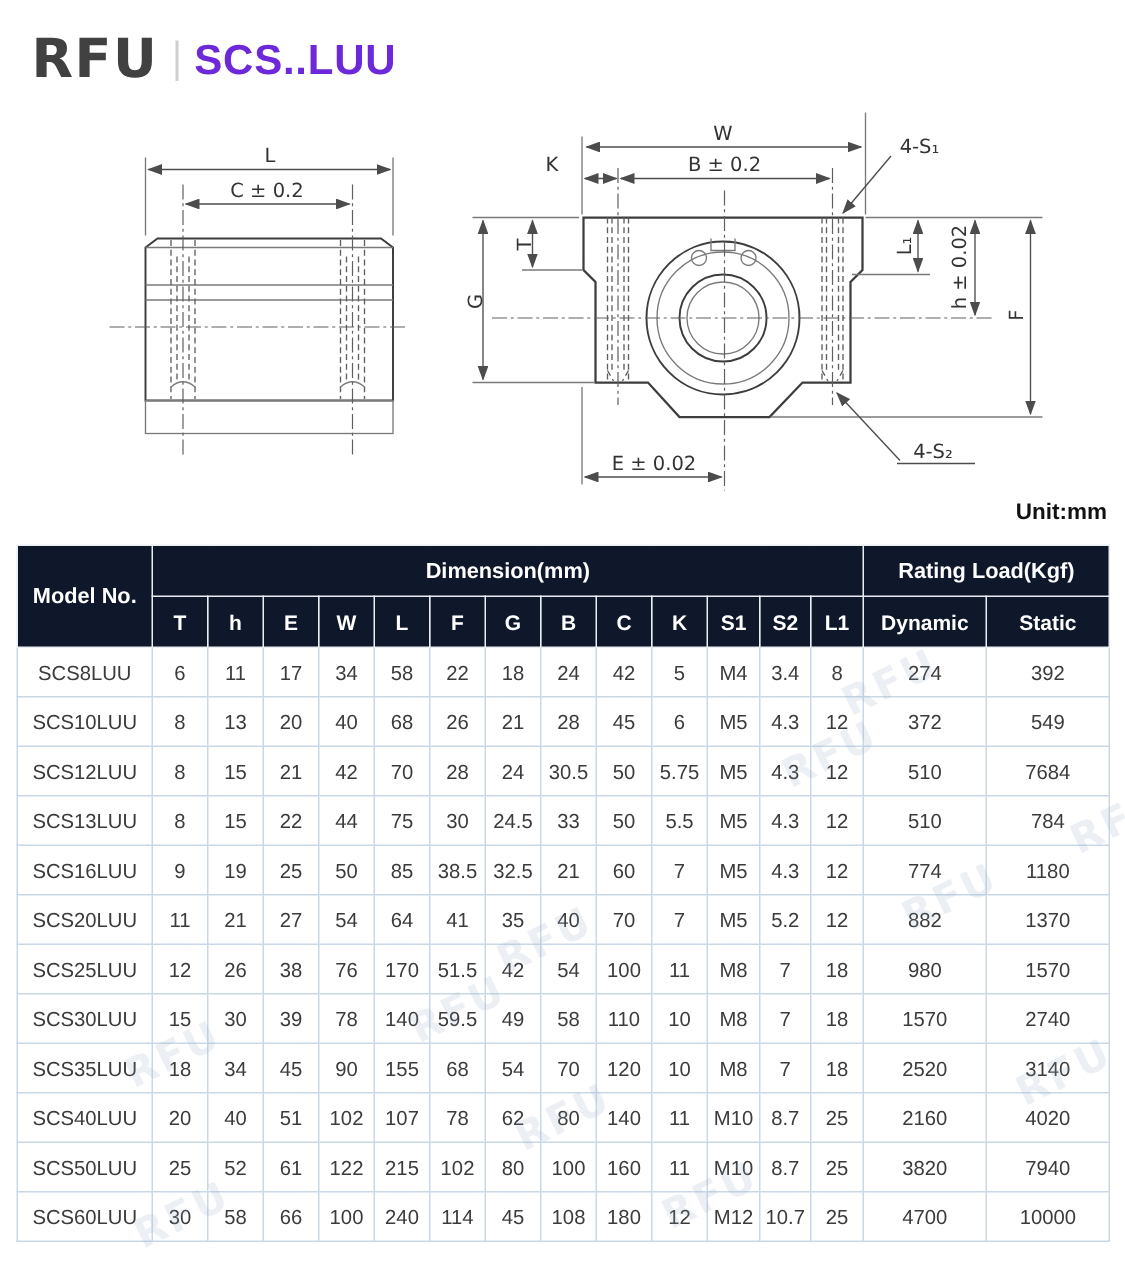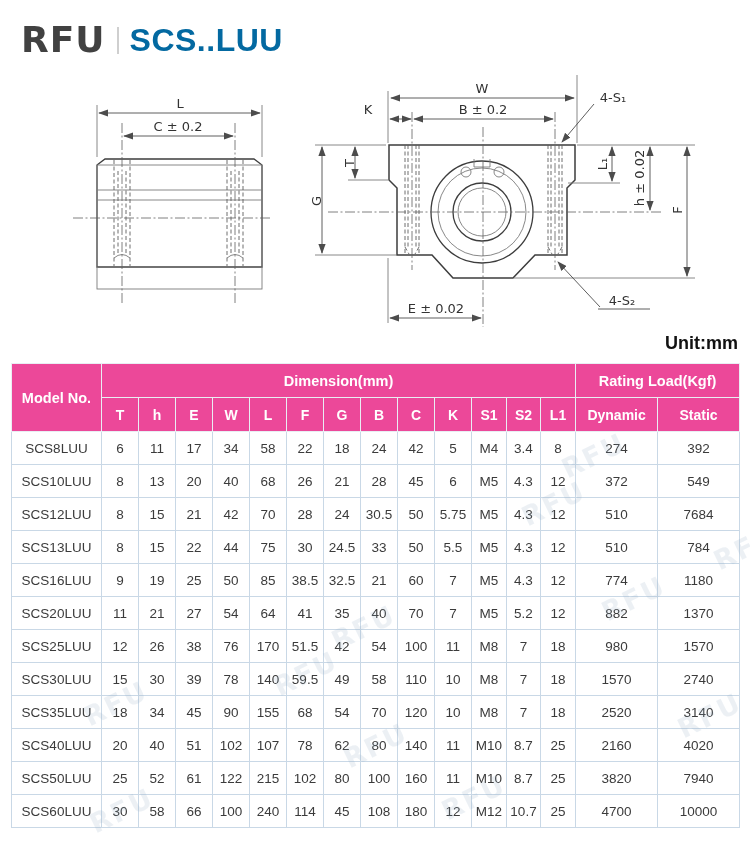--- a/index.html
+++ b/index.html
@@ -4,35 +4,35 @@
 <style>
   html,body{margin:0;padding:0;}
   body{
     width:750px;height:841px;position:relative;background:#ffffff;
     font-family:"Liberation Sans",sans-serif;overflow:hidden;color:#3b3b3b;
   }
   
   .brand{position:absolute;top:20px;left:21px;display:flex;align-items:center;gap:11px;height:40px;}
   .brand .logo{font-family:"DejaVu Sans",sans-serif;font-size:36px;font-weight:600;color:#414141;letter-spacing:1px;line-height:1;}
   .brand .sep{width:2px;height:27px;background:#cfcfcf;}
-  .brand .title{font-size:32px;font-weight:bold;color:#0369a1;letter-spacing:0.5px;line-height:1;}
+  .brand .title{font-size:28px;font-weight:bold;color:#6d28d9;letter-spacing:0.5px;line-height:1;}
   
   svg.drawing{position:absolute;top:55px;left:0;}
   .ol{fill:none;stroke:#3d3d3d;stroke-width:1.5;}
   .ol2{fill:none;stroke:#3d3d3d;stroke-width:1.3;}
   .tl{fill:none;stroke:#7a7a7a;stroke-width:0.9;}
   .dl{fill:none;stroke:#4c4c4c;stroke-width:0.9;}
   .dash{fill:none;stroke:#5f5f5f;stroke-width:0.9;stroke-dasharray:4 2.5;}
   .cline{fill:none;stroke:#5f5f5f;stroke-width:0.8;stroke-dasharray:10 2.5 2 2.5;}
   .dim-text{font-family:"DejaVu Sans",sans-serif;font-size:13px;fill:#333;}
   
-  .unit{position:absolute;top:333px;right:12px;font-size:18px;font-weight:600;color:#121212;}
+  .unit{position:absolute;top:333px;right:12px;font-size:15px;font-weight:600;color:#121212;}
   
   table.spec{position:absolute;top:363px;left:11px;width:728px;border-collapse:collapse;table-layout:fixed;}
-  table.spec th{background:#ec4899;color:#ffffff;border:1px solid #e9eef3;font-weight:bold;font-size:14px;padding:0;}
+  table.spec th{background:#0f172a;color:#ffffff;border:1px solid #e9eef3;font-weight:bold;font-size:14px;padding:0;}
   table.spec thead tr.group th{height:33px;font-size:14.5px;}
   table.spec thead tr.sub th{height:33px;}
   table.spec td{border:1px solid #c9d8e6;text-align:center;vertical-align:middle;font-size:13.5px;color:#3b3b3b;height:32px;padding:0;background:transparent;}
   table.spec{border:1px solid #b9cede;}
   
   .wm-layer{position:absolute;inset:0;pointer-events:none;z-index:6;}
   .wm{position:absolute;font-family:"DejaVu Sans",sans-serif;font-weight:bold;font-size:27px;color:#8fa9c2;opacity:0.16;transform:rotate(-26deg);letter-spacing:2px;}
 </style>
 </head>
 <body>

